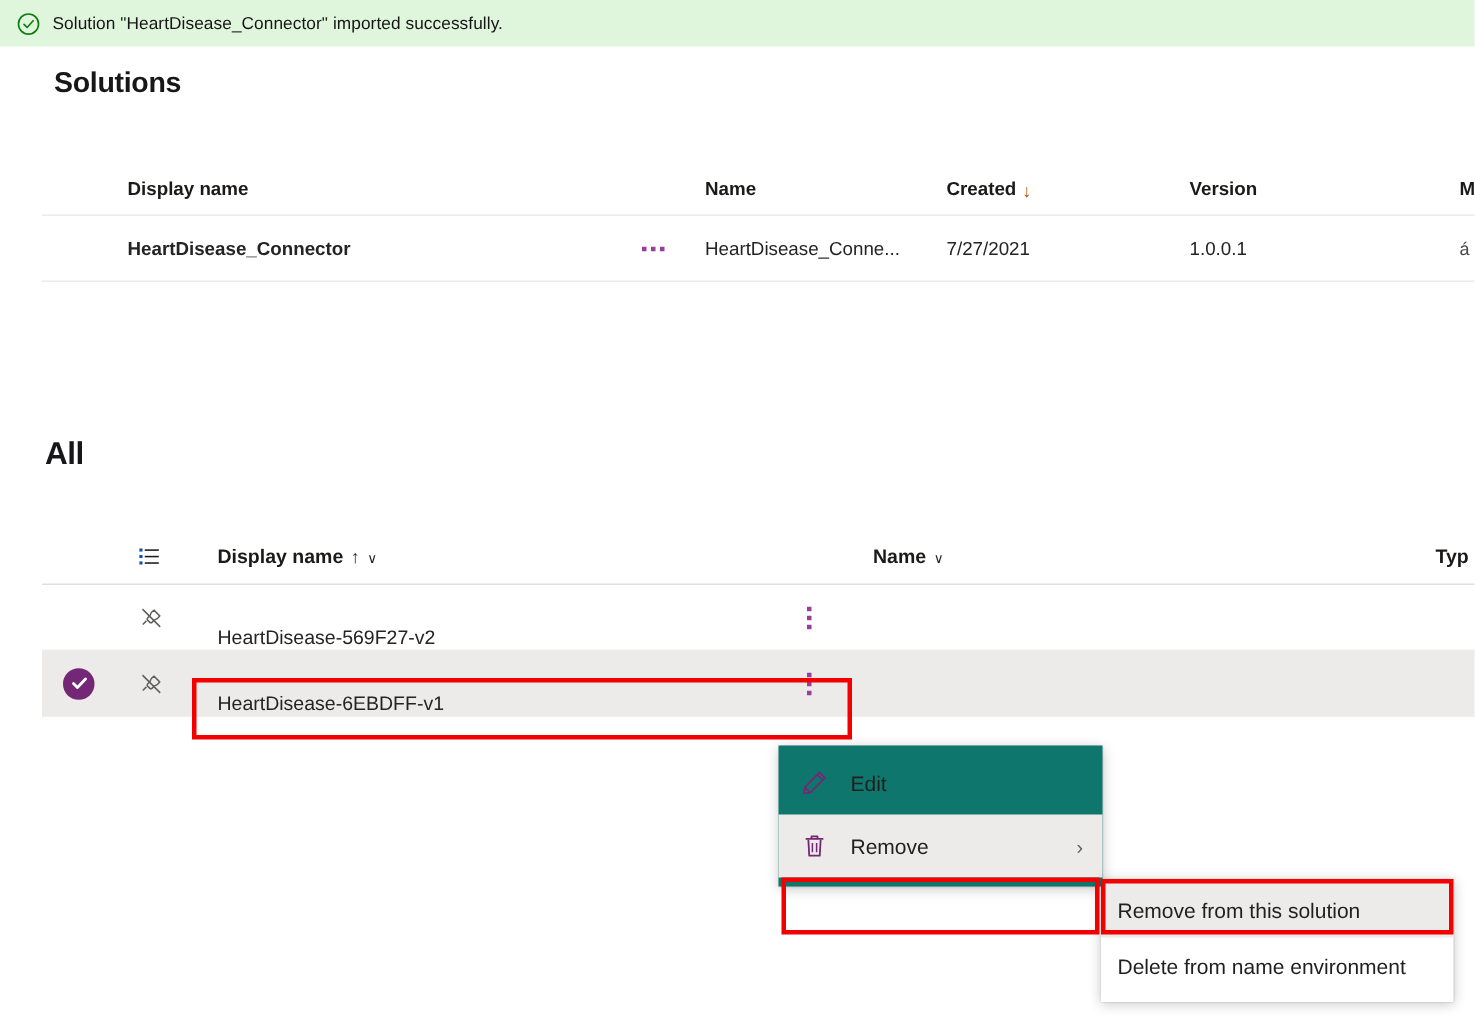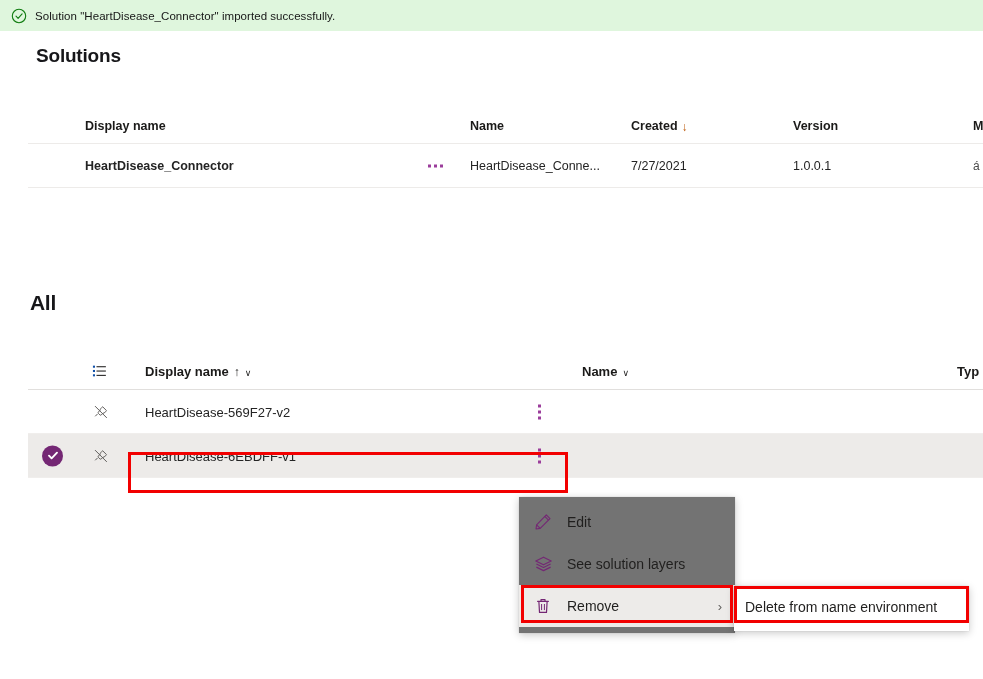--- a/index.html
+++ b/index.html
@@ -154,21 +154,21 @@
   }
   .all-row.selected { background: #edebe9; }
   .all-row .rcell {
     position: absolute;
     top: 50%;
     transform: translateY(-50%);
     font-size: 13px;
     color: #242424;
     white-space: nowrap;
   }
-  .r-disp { left: 117px; }
+  .r-disp { left: 117px; margin-top: 13px; }
   .r-name { left: 554px; font-size: 12px; }
   .r-type { left: 929px; font-size: 12px; color: #3b3a39; margin-left: 41px; }
 
   .sel-check {
     position: absolute;
     left: 14px; top: 50%;
     transform: translateY(-50%);
     width: 21px; height: 21px;
     border-radius: 50%;
     background: #742774;
@@ -205,21 +205,21 @@
   }
   #hl-row      { left: 128px; top: 452px; width: 440px; height: 41px; }
   #hl-remove   { left: 521px; top: 585px; width: 212px; height: 38px; }
   #hl-submenu  { left: 734px; top: 586px; width: 235px; height: 37px; }
 
   
   .ctx-menu {
     position: absolute;
     left: 519px; top: 497px;
     width: 216px;
-    background: #737373;
+    background: #0f766e;
     box-shadow: 0 1.6px 8px rgba(0,0,0,0.22), 0 0.3px 1.2px rgba(0,0,0,0.16);
     z-index: 20;
     padding: 4px 0 6px 0;
   }
   .ctx-item {
     position: relative;
     height: 42px;
     display: flex;
     align-items: center;
     padding-left: 14px;
@@ -385,46 +385,37 @@
     <span class="ctx-ico">
       <svg width="18" height="18" viewBox="0 0 18 18">
         <path d="M12.3 1.9 L16.0 5.6 L6.2 15.4 L2.0 16.0 L2.6 11.8 Z" fill="none" stroke="#742774" stroke-width="1.1" stroke-linejoin="round"></path>
         <path d="M10.8 3.4 L14.5 7.1" stroke="#742774" stroke-width="1.1"></path>
         <path d="M2.6 11.8 L6.2 15.4" stroke="#742774" stroke-width="1.1"></path>
       </svg>
     </span>
     <span class="ctx-label">Edit</span>
   </div>
 
-  <div class="ctx-item">
-    <span class="ctx-ico">
-      <svg width="19" height="19" viewBox="0 0 19 19">
-        <path d="M9.5 2.2 L17.2 6.0 L9.5 9.8 L1.8 6.0 Z" fill="none" stroke="#742774" stroke-width="1.2" stroke-linejoin="round"></path>
-        <path d="M2.4 9.0 L9.5 12.5 L16.6 9.0" fill="none" stroke="#742774" stroke-width="1.2" stroke-linejoin="round"></path>
-        <path d="M2.4 12.1 L9.5 15.6 L16.6 12.1" fill="none" stroke="#742774" stroke-width="1.2" stroke-linejoin="round"></path>
-      </svg>
-    </span>
-    <span class="ctx-label">See solution layers</span>
-  </div>
 
   <div class="ctx-item hover">
     <span class="ctx-ico">
       <svg width="18" height="18" viewBox="0 0 18 18">
         <path d="M3.6 4.3 L14.4 4.3" stroke="#742774" stroke-width="1.2" stroke-linecap="round"></path>
         <path d="M7.0 4.3 L7.0 2.6 L11.0 2.6 L11.0 4.3" fill="none" stroke="#742774" stroke-width="1.2" stroke-linejoin="round"></path>
         <path d="M4.9 4.8 L5.5 15.4 L12.5 15.4 L13.1 4.8" fill="none" stroke="#742774" stroke-width="1.2" stroke-linejoin="round"></path>
         <path d="M7.6 7.0 L7.6 13.1" stroke="#742774" stroke-width="1"></path>
         <path d="M10.4 7.0 L10.4 13.1" stroke="#742774" stroke-width="1"></path>
       </svg>
     </span>
     <span class="ctx-label">Remove</span>
     <span class="ctx-arrow">›</span>
   </div>
 
 </div>
 
 <div class="sub-menu">
+  <div class="sub-item hover">Remove from this solution</div>
   <div class="sub-item">Delete from name environment</div>
 </div>
 
 <div class="hl" id="hl-row"></div>
 <div class="hl" id="hl-remove"></div>
 <div class="hl" id="hl-submenu"></div>
 
 </body></html>

